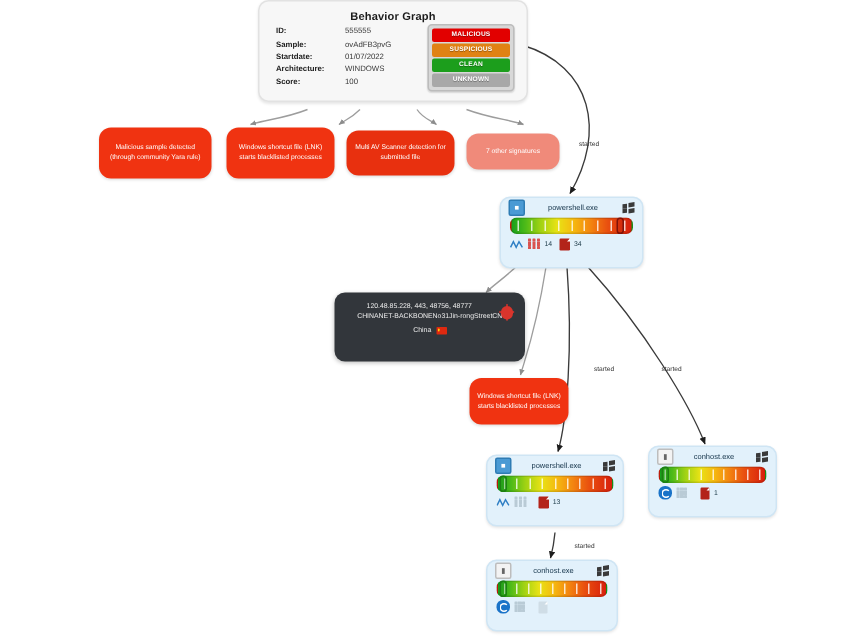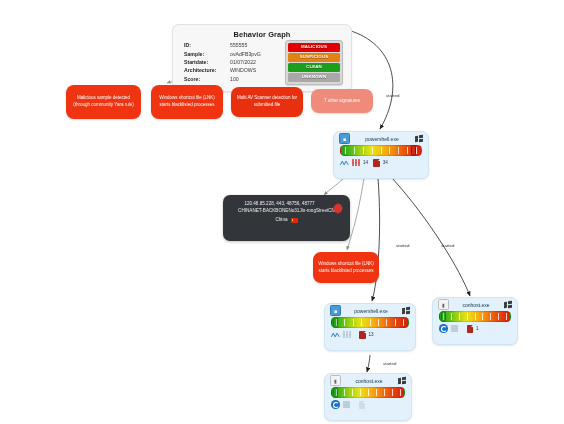--- a/index.html
+++ b/index.html
@@ -18,21 +18,21 @@
   #edges {
     position: absolute;
     left: 0; top: 0;
     width: 564px; height: 424px;
     pointer-events: none;
   }
 
   
   .header-card {
     position: absolute;
-    left: 172px; top: 24px;
+    left: 172px; top: 0;
     width: 178px; height: 66px;
     background: #f7f7f7;
     border: 1px solid #e2e2e2;
     border-radius: 7px;
     box-shadow: 0 1px 2px rgba(0,0,0,0.10);
   }
   .header-title {
     text-align: center;
     font-size: 7.4px;
     font-weight: bold;

